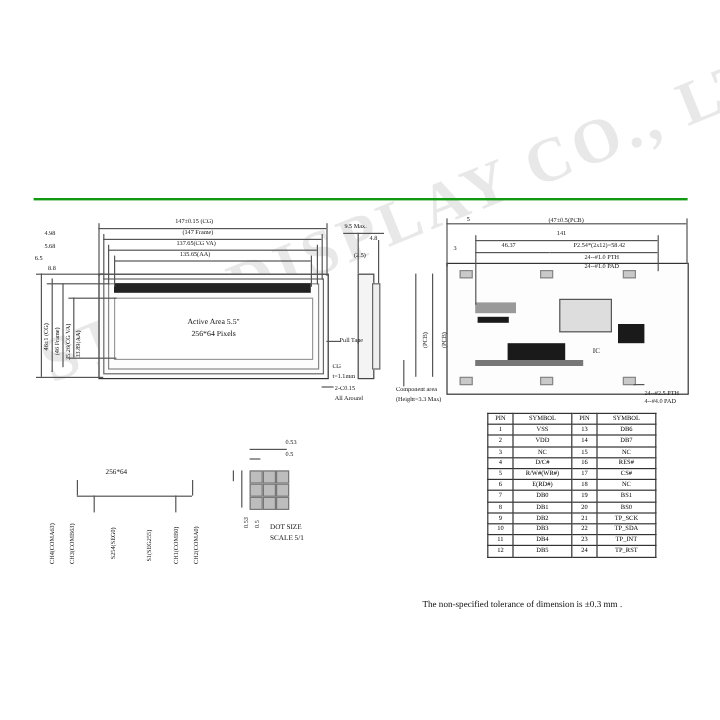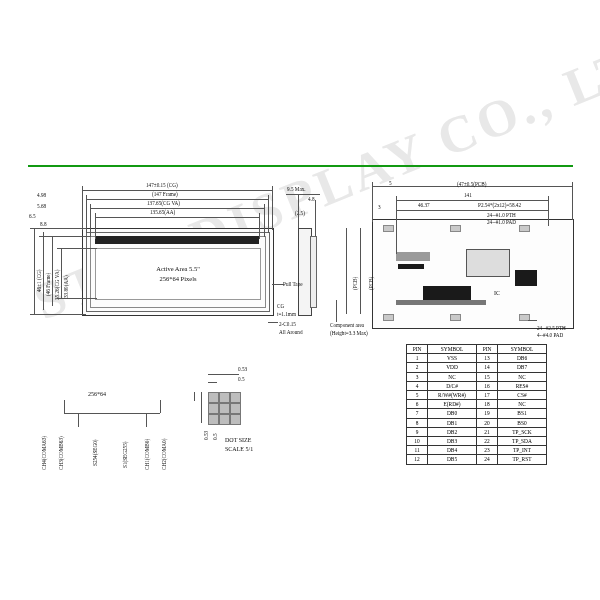--- a/index.html
+++ b/index.html
@@ -288,13 +288,14 @@
         </tr>
         <tr>
           <td>12</td>
           <td>DB5</td>
           <td>24</td>
           <td>TP_RST</td>
         </tr>
       </tbody>
   </table>
 
+  <div class="note">The non-specified tolerance of dimension is ±0.3 mm .</div>
 </div>
 
 </body></html>

